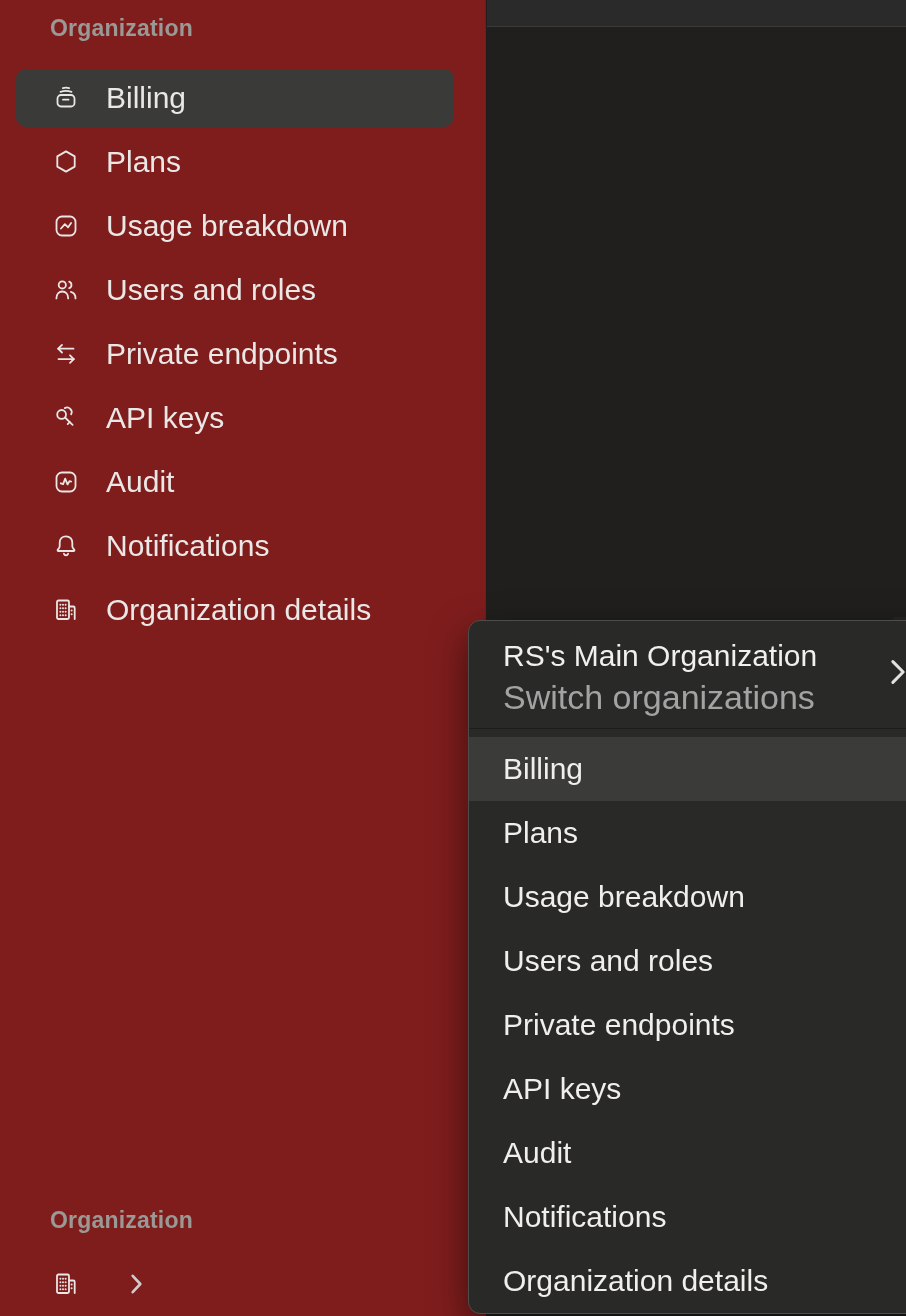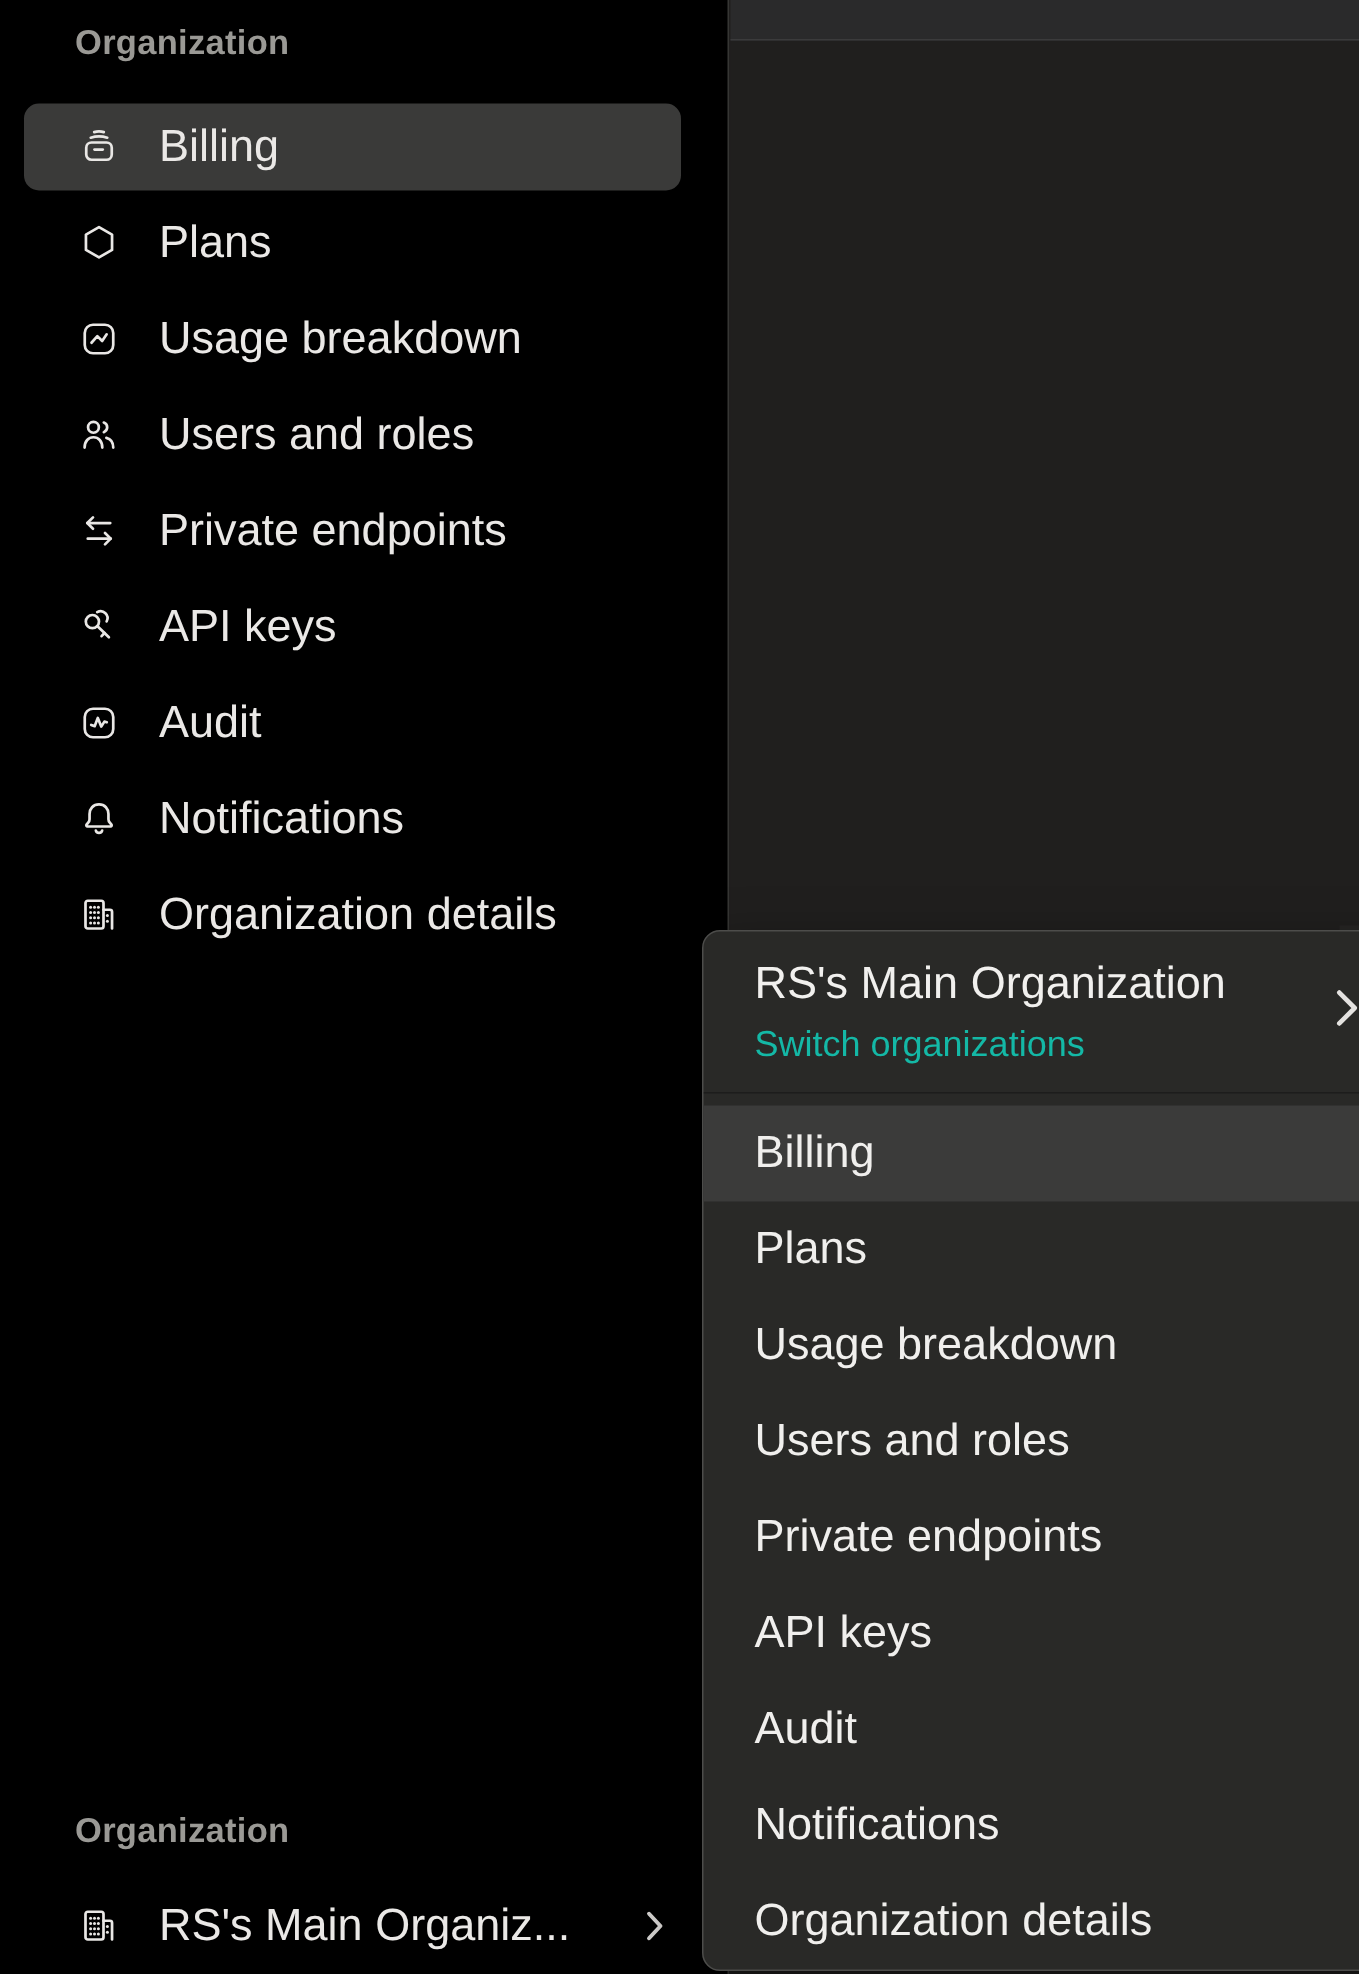--- a/index.html
+++ b/index.html
@@ -4,21 +4,21 @@
 <style>
   html,body{margin:0;padding:0;background:#201f1e;}
   .screen{
     position:relative;width:906px;height:1316px;overflow:hidden;
     background:#201f1e;
     font-family:"Liberation Sans","DejaVu Sans",sans-serif;
     -webkit-font-smoothing:antialiased;
   }
   
   .sidebar{position:absolute;left:0;top:0;width:486px;height:100%;
-    background:#000000;border-right:1px solid #363634;box-sizing:border-box;padding-left:48px;}
+    background:#7f1d1d;border-right:1px solid #363634;box-sizing:border-box;padding-left:48px;}
   .section-title{font-size:23px;font-weight:700;color:#9a9995;letter-spacing:.2px;}
   .sidebar .section-title.top{position:absolute;left:50px;top:15px;}
   .nav{position:absolute;top:69px;left:16px;width:438px;}
   .nav-item{height:58px;margin-bottom:6px;display:flex;align-items:center;
     border-radius:10px;padding-left:36px;gap:26px;box-sizing:border-box;}
   .nav-item.selected{background:#3a3a39;}
   .icon{width:28px;height:28px;flex:0 0 28px;display:flex;align-items:center;justify-content:center;color:#e9e7e5;}
   .icon svg{width:28px;height:28px;display:block;}
   .icon svg *{vector-effect:none;}
   .nav-label{font-size:30px;color:#eae8e6;white-space:nowrap;}
@@ -39,21 +39,21 @@
   .seg5{height:82px;background:#1a1a19;}
   .seg6{height:152px;background:#1d1d1c;}
   .seg7{height:67px;background:#252423;border-top:1px solid #3a3a38;border-bottom:1px solid #3a3a38;box-sizing:border-box;}
   .seg8{height:89px;background:#1b1b1a;}
   
   .menu{position:absolute;left:468px;top:620px;width:486px;height:694px;
     background:#292927;border:1px solid #4d4d4b;border-radius:12px;
     box-shadow:0 14px 36px rgba(0,0,0,.5);box-sizing:border-box;overflow:hidden;z-index:5;}
   .menu-header{position:relative;padding:17px 70px 15px 34px;border-bottom:1px solid #1d1d1c;}
   .menu-title{font-size:30px;font-weight:500;color:#f1f0ee;line-height:36px;white-space:nowrap;}
-  .menu-subtitle{font-size:24px;color:#14b8a6;line-height:32px;margin-top:7px;white-space:nowrap;}
+  .menu-subtitle{font-size:34px;color:#a3a3a3;line-height:32px;margin-top:7px;white-space:nowrap;}
   .menu-chevron{position:absolute;right:46px;top:36px;width:18px;height:30px;color:#e4e2e0;}
   .menu-chevron svg{width:18px;height:30px;}
   .menu-list{list-style:none;margin:8px 0 0;padding:0;}
   .menu-item{height:64px;display:flex;align-items:center;padding-left:34px;
     font-size:30px;color:#f0efed;box-sizing:border-box;white-space:nowrap;}
   .menu-item.selected{background:#3b3b3a;}
 </style>
 </head>
 <body>
 
@@ -195,21 +195,20 @@
               <circle cx="11" cy="15.8" r="1"></circle>
               <circle cx="13.6" cy="15.8" r="1"></circle>
             <circle cx="8.4" cy="19.3" r="1"></circle>
               <circle cx="11" cy="19.3" r="1"></circle>
               <circle cx="13.6" cy="19.3" r="1"></circle>
             <circle cx="19.6" cy="14.4" r="1"></circle>
               <circle cx="19.6" cy="18.2" r="1"></circle>
           </g>
         </svg>
       </span>
-      <span class="nav-label">RS's Main Organiz...</span>
       <span class="chev-small">
         <svg viewBox="0 0 14 22" fill="none" stroke="currentColor" stroke-width="2.4" stroke-linecap="round" stroke-linejoin="round">
           <path d="M3.5 3.5l7 7.5-7 7.5"></path>
         </svg>
       </span>
     </div>
   </aside>
 
   <main class="main">
     <div class="topbar"></div>

